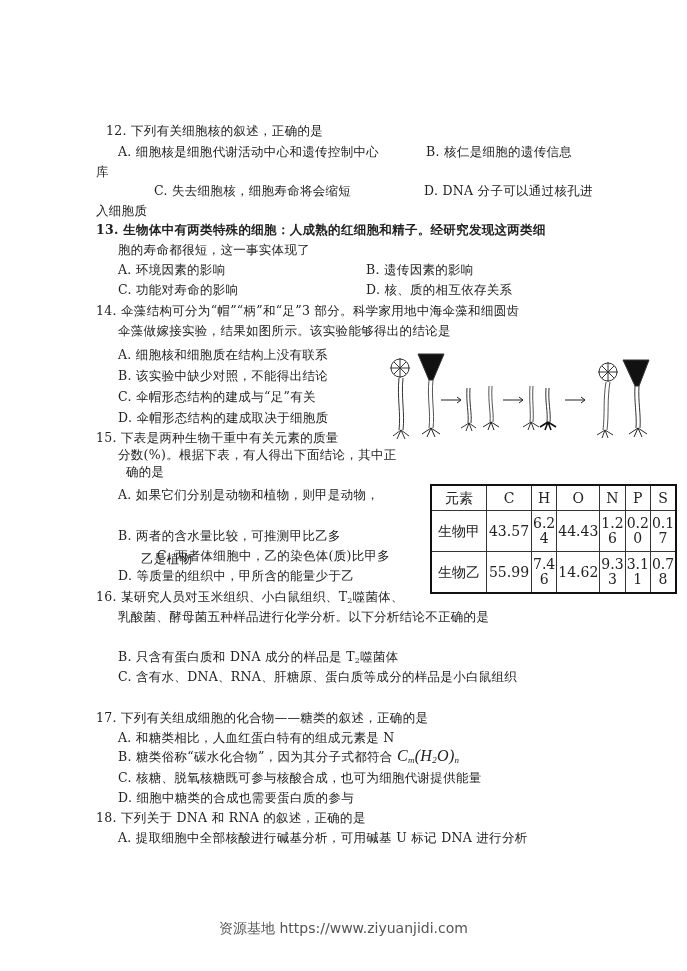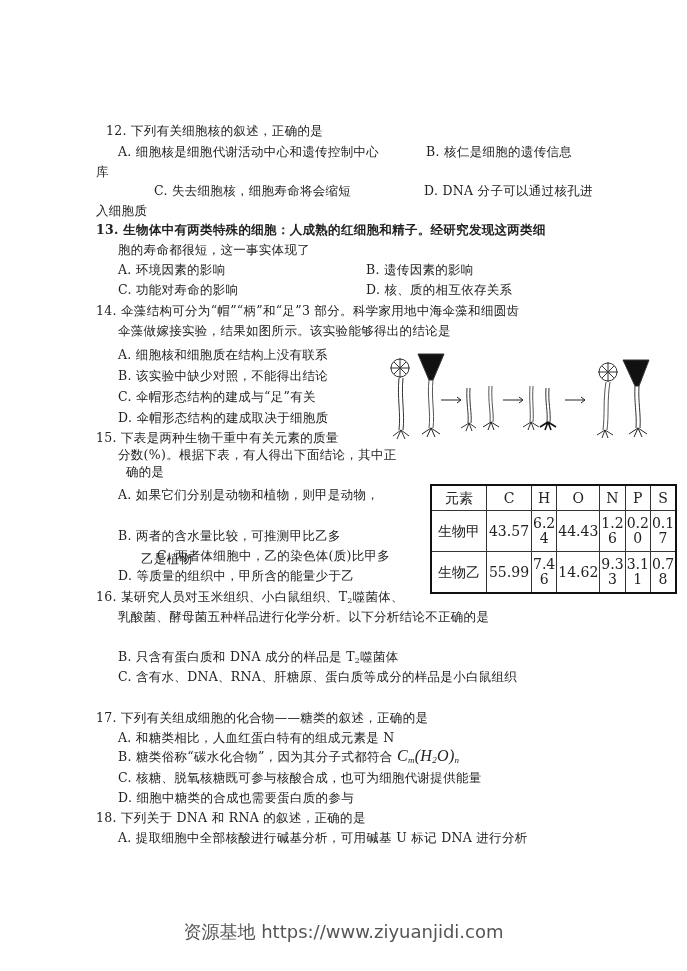--- a/index.html
+++ b/index.html
@@ -17,21 +17,21 @@
   table.elem { position:absolute; left:430px; top:484px; border-collapse:collapse;
                border:2px solid #111; font-size:14px; }
   table.elem td { border:1px solid #333; text-align:center; padding:0 1px; height:24px; line-height:15px; }
   table.elem tr.data td { height:40px; }
   table.elem td.rh { width:52px; }
   table.elem td.c1 { width:42px; }
   table.elem td.nc { width:22px; }
   table.elem td.oc { width:38px; }
   .figure { position:absolute; left:383px; top:348px; width:285px; height:95px; }
   .footer { position:absolute; left:0; width:687px; top:920px; text-align:center;
-            font-family:"DejaVu Sans","Liberation Sans",sans-serif; font-size:18px; color:#555; }
+            font-family:"DejaVu Sans","Liberation Sans",sans-serif; font-size:14px; color:#555; }
 </style>
 </head>
 <body>
 
 <div class="page">
 
   <div class="line q" style="left:106px; top:123px;">12. 下列有关细胞核的叙述，正确的是</div>
   <div class="line opt" style="top:144px;">A. 细胞核是细胞代谢活动中心和遗传控制中心</div>
   <div class="line" style="left:426px; top:144px;">B. 核仁是细胞的遗传信息</div>
   <div class="line wrap" style="left:96px; top:164px;">库</div>

